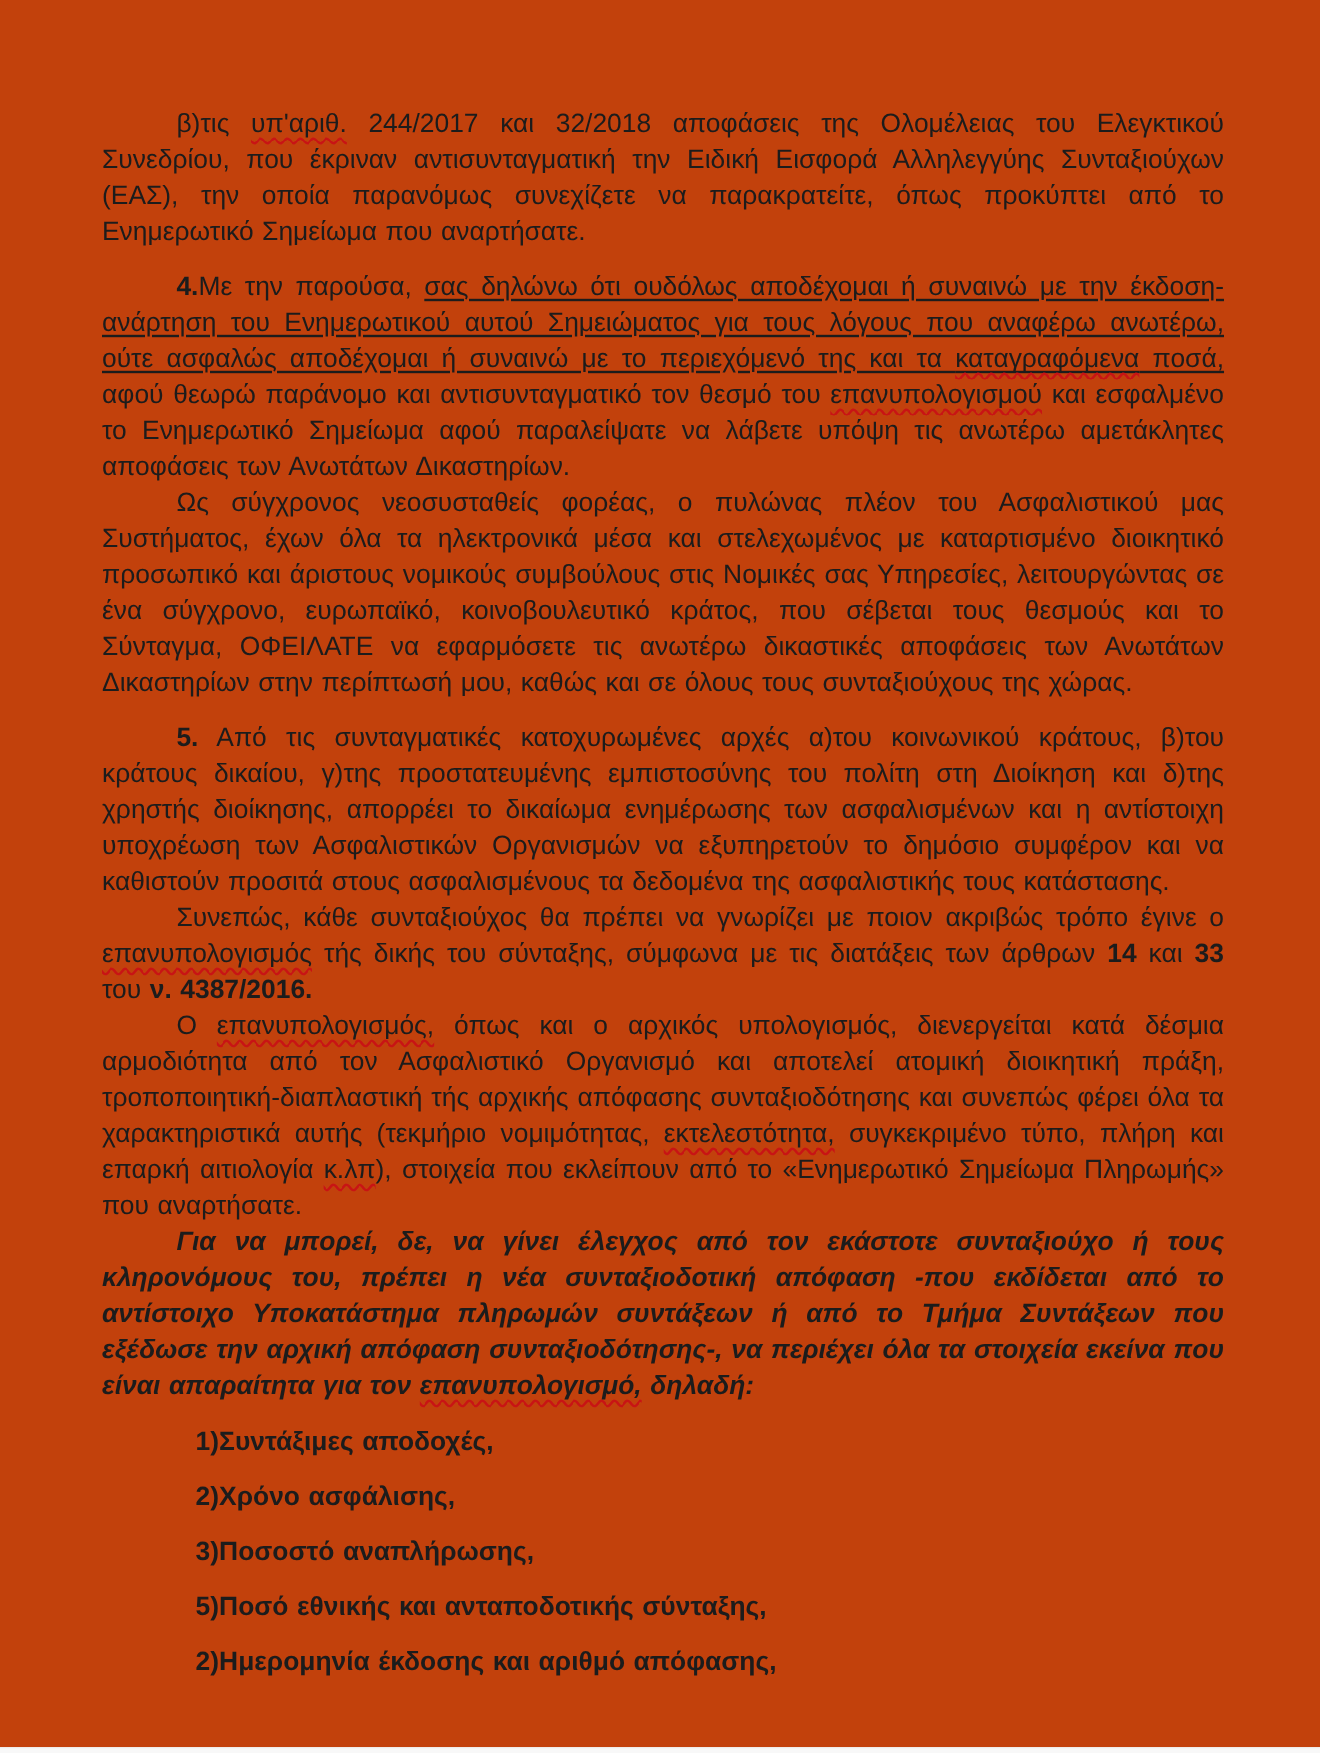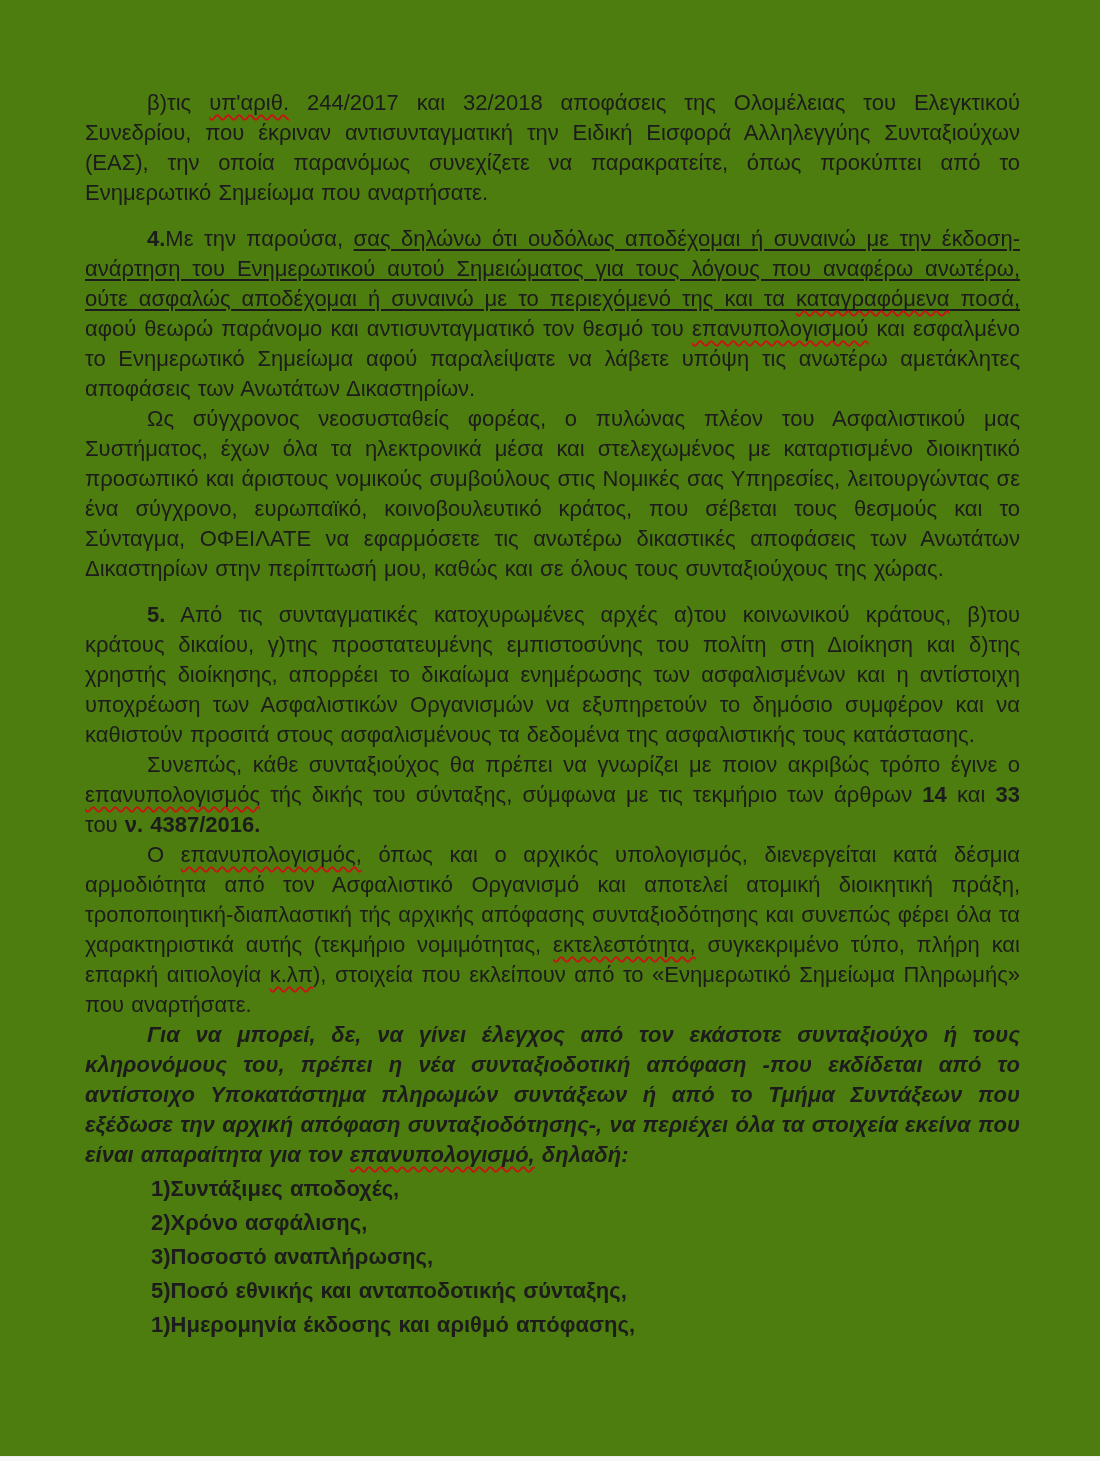--- a/index.html
+++ b/index.html
@@ -10,21 +10,21 @@
   body {
     width: 1100px;
     height: 1461px;
     overflow: hidden;
   }
   .page {
     position: relative;
     box-sizing: border-box;
     width: 1100px;
     height: 1461px;
-    background: #4d7c0f;
+    background: #c2410c;
     padding: 88px 80px 0 85px;
     font-family: "Liberation Sans", "DejaVu Sans", sans-serif;
     font-size: 22px;
     line-height: 30px;
     color: #1c1c1c;
     word-spacing: 1px;
   }
   .para {
     margin: 0;
     text-align: justify;
@@ -45,21 +45,21 @@
     text-decoration-style: wavy;
     text-decoration-color: #c81414;
     text-decoration-thickness: 1.5px;
     text-underline-offset: 4px;
     text-decoration-skip-ink: none;
   }
   .ul .sq {
     
   }
   .list-block p {
-    margin: 4px;
+    margin: 16px;
     text-align: left;
     text-indent: 62px;
     font-weight: bold;
   }
   .bottom-edge {
     position: absolute;
     left: 0;
     right: 0;
     bottom: 0;
     height: 4px;
@@ -73,28 +73,28 @@
 <div class="page">
 
   <p class="para"><span>β)τις </span><span class="sq">υπ'αριθ.</span><span> 244/2017 και 32/2018 αποφάσεις της Ολομέλειας του Ελεγκτικού Συνεδρίου, που έκριναν αντισυνταγματική την Ειδική Εισφορά Αλληλεγγύης Συνταξιούχων (ΕΑΣ), την οποία παρανόμως συνεχίζετε να παρακρατείτε, όπως προκύπτει από το Ενημερωτικό Σημείωμα που αναρτήσατε.</span></p>
 
   <p class="para gap"><span class="b">4.</span><span>Με την παρούσα, </span><span class="ul"><span>σας δηλώνω ότι ουδόλως αποδέχομαι ή συναινώ με την έκδοση-ανάρτηση του Ενημερωτικού αυτού Σημειώματος για τους λόγους που αναφέρω ανωτέρω, ούτε ασφαλώς αποδέχομαι ή συναινώ με το περιεχόμενό της και τα </span><span class="sq">καταγραφόμενα</span><span> ποσά,</span></span><span> αφού θεωρώ παράνομο και αντισυνταγματικό τον θεσμό του </span><span class="sq">επανυπολογισμού</span><span> και εσφαλμένο το Ενημερωτικό Σημείωμα αφού παραλείψατε να λάβετε υπόψη τις ανωτέρω αμετάκλητες αποφάσεις των Ανωτάτων Δικαστηρίων.</span></p>
 
   <p class="para"><span>Ως σύγχρονος νεοσυσταθείς φορέας, ο πυλώνας πλέον του Ασφαλιστικού μας Συστήματος, έχων όλα τα ηλεκτρονικά μέσα και στελεχωμένος με καταρτισμένο διοικητικό προσωπικό και άριστους νομικούς συμβούλους στις Νομικές σας Υπηρεσίες, λειτουργώντας σε ένα σύγχρονο, ευρωπαϊκό, κοινοβουλευτικό κράτος, που σέβεται τους θεσμούς και το Σύνταγμα, ΟΦΕΙΛΑΤΕ να εφαρμόσετε τις ανωτέρω δικαστικές αποφάσεις των Ανωτάτων Δικαστηρίων στην περίπτωσή μου, καθώς και σε όλους τους συνταξιούχους της χώρας.</span></p>
 
   <p class="para gap"><span class="b">5.</span><span> Από τις συνταγματικές κατοχυρωμένες αρχές α)του κοινωνικού κράτους, β)του κράτους δικαίου, γ)της προστατευμένης εμπιστοσύνης του πολίτη στη Διοίκηση και δ)της χρηστής διοίκησης, απορρέει το δικαίωμα ενημέρωσης των ασφαλισμένων και η αντίστοιχη υποχρέωση των Ασφαλιστικών Οργανισμών να εξυπηρετούν το δημόσιο συμφέρον και να καθιστούν προσιτά στους ασφαλισμένους τα δεδομένα της ασφαλιστικής τους κατάστασης.</span></p>
 
-  <p class="para"><span>Συνεπώς, κάθε συνταξιούχος θα πρέπει να γνωρίζει με ποιον ακριβώς τρόπο έγινε ο </span><span class="sq">επανυπολογισμός</span><span> τής δικής του σύνταξης, σύμφωνα με τις τεκμήριο των άρθρων </span><span class="b">14</span><span> και </span><span class="b">33</span><span> του </span><span class="b">ν. 4387/2016.</span></p>
+  <p class="para"><span>Συνεπώς, κάθε συνταξιούχος θα πρέπει να γνωρίζει με ποιον ακριβώς τρόπο έγινε ο </span><span class="sq">επανυπολογισμός</span><span> τής δικής του σύνταξης, σύμφωνα με τις διατάξεις των άρθρων </span><span class="b">14</span><span> και </span><span class="b">33</span><span> του </span><span class="b">ν. 4387/2016.</span></p>
 
   <p class="para"><span>Ο </span><span class="sq">επανυπολογισμός,</span><span> όπως και ο αρχικός υπολογισμός, διενεργείται κατά δέσμια αρμοδιότητα από τον Ασφαλιστικό Οργανισμό και αποτελεί ατομική διοικητική πράξη, τροποποιητική-διαπλαστική τής αρχικής απόφασης συνταξιοδότησης και συνεπώς φέρει όλα τα χαρακτηριστικά αυτής (τεκμήριο νομιμότητας, </span><span class="sq">εκτελεστότητα,</span><span> συγκεκριμένο τύπο, πλήρη και επαρκή αιτιολογία </span><span class="sq">κ.λπ</span><span>), στοιχεία που εκλείπουν από το «Ενημερωτικό Σημείωμα Πληρωμής» που αναρτήσατε.</span></p>
 
   <p class="para bold-para"><span>Για να μπορεί, δε, να γίνει έλεγχος από τον εκάστοτε συνταξιούχο ή τους κληρονόμους του, πρέπει η νέα συνταξιοδοτική απόφαση -που εκδίδεται από το αντίστοιχο Υποκατάστημα πληρωμών συντάξεων ή από το Τμήμα Συντάξεων που εξέδωσε την αρχική απόφαση συνταξιοδότησης-, να περιέχει όλα τα στοιχεία εκείνα που είναι απαραίτητα για τον </span><span class="sq">επανυπολογισμό,</span><span> δηλαδή:</span></p>
 
   <div class="list-block">
     <p>1)Συντάξιμες αποδοχές,</p>
     <p>2)Χρόνο ασφάλισης,</p>
     <p>3)Ποσοστό αναπλήρωσης,</p>
     <p>5)Ποσό εθνικής και ανταποδοτικής σύνταξης,</p>
-    <p>1)Ημερομηνία έκδοσης και αριθμό απόφασης,</p>
+    <p>2)Ημερομηνία έκδοσης και αριθμό απόφασης,</p>
   </div>
 
   <div class="bottom-edge"></div>
 </div>
 
 </body></html>

